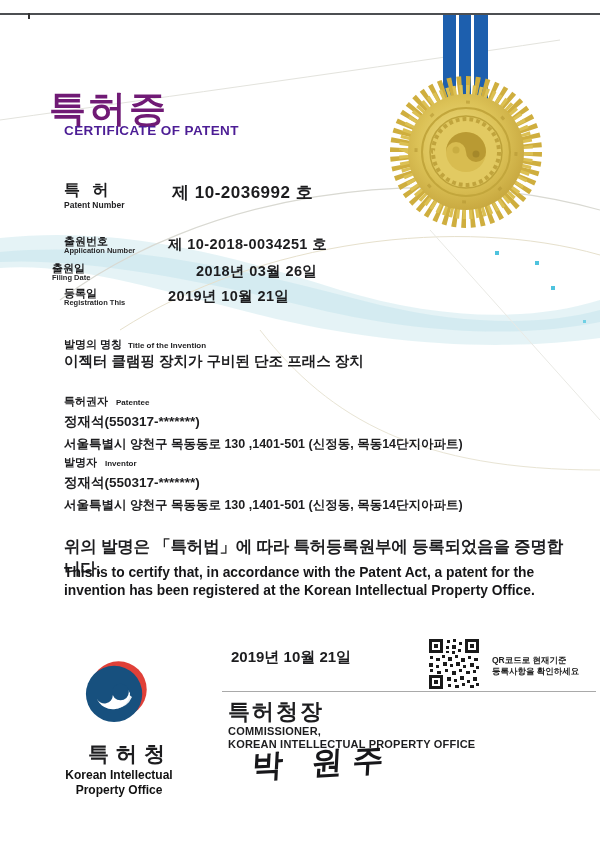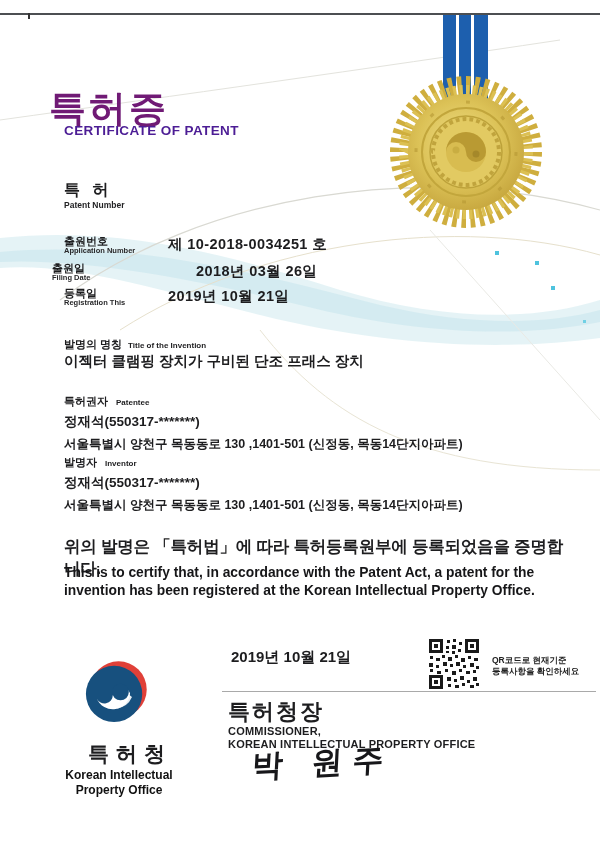--- a/index.html
+++ b/index.html
@@ -109,20 +109,21 @@
     <circle cx="72" cy="80" r="3.5" fill="#c9ad42"></circle>
     <circle cx="92" cy="84" r="3.5" fill="#a5882a"></circle>
     <circle cx="82" cy="82" r="50" fill="none" stroke="#b59834" stroke-width="3" pathLength="40" stroke-dasharray="0.5 4.5" opacity="0.6"></circle>
   </svg>
 
   <div class="abs title-ko">특허증</div>
   <div class="abs title-en">CERTIFICATE OF PATENT</div>
 
   <div class="abs pn-label">특 허</div>
   <div class="abs pn-sub">Patent Number</div>
+  <div class="abs pn-value">제 10-2036992 호</div>
 
   <div class="abs" style="left:64px;top:236px;">
     <div class="f-label">출원번호</div>
     <div class="f-sub">Application Number</div>
   </div>
   <div class="abs f-value" style="left:168px;top:235px;">제 10-2018-0034251 호</div>
 
   <div class="abs" style="left:52px;top:263px;">
     <div class="f-label">출원일</div>
     <div class="f-sub">Filing Date</div>

